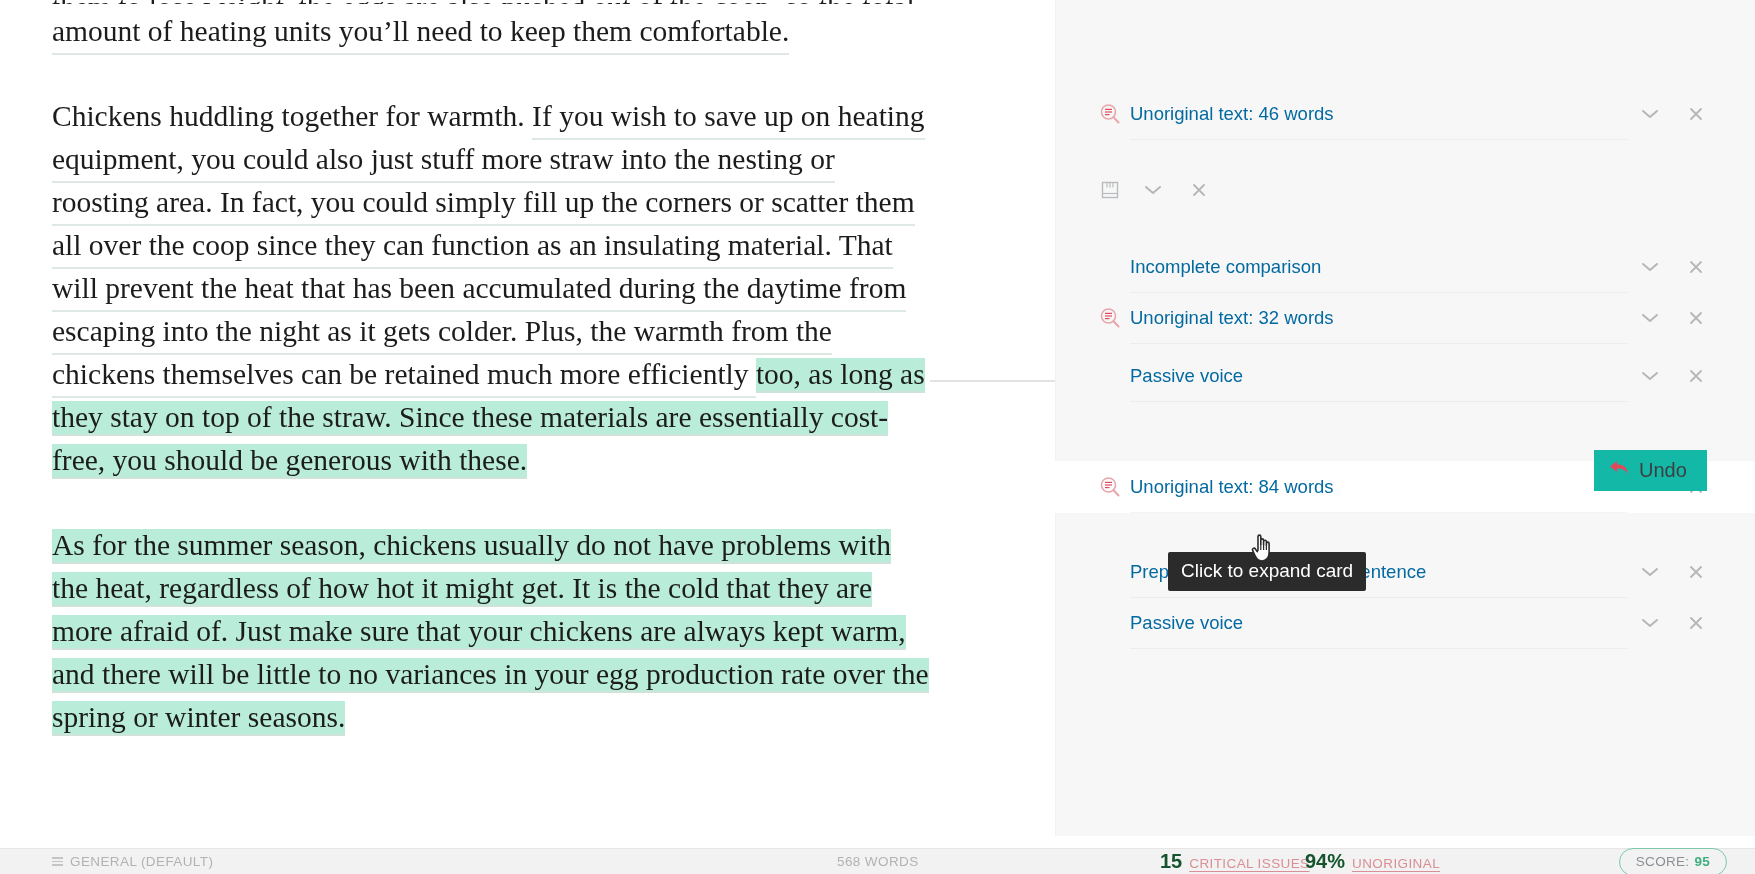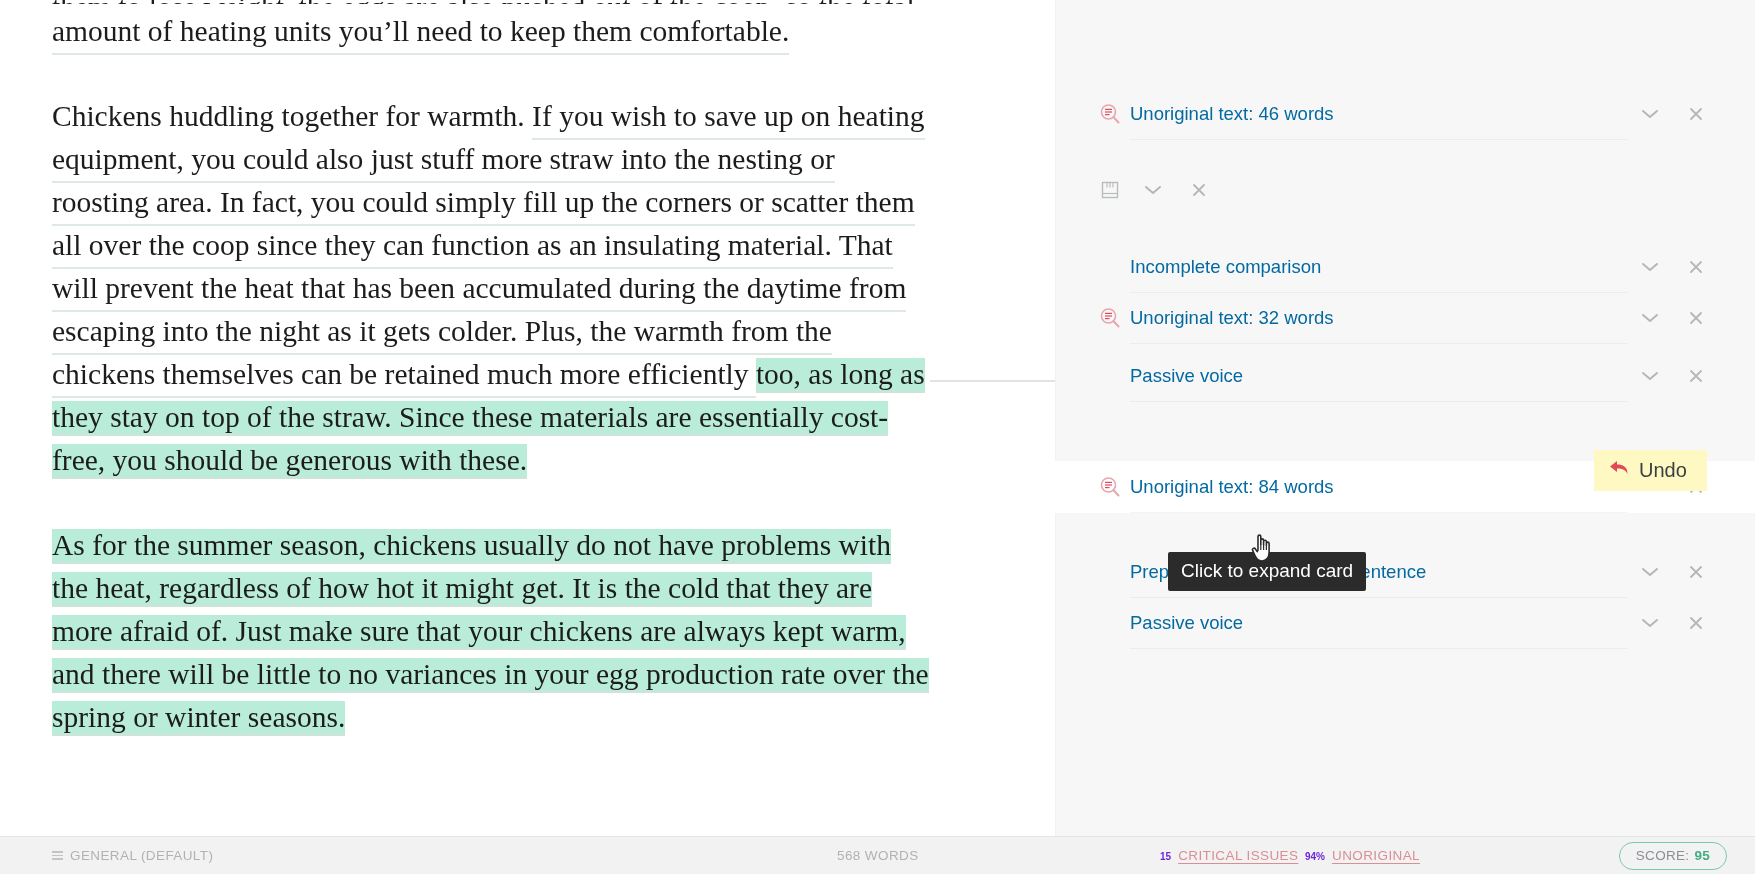--- a/index.html
+++ b/index.html
@@ -68,21 +68,21 @@
   }
 
   .card.active { background:#ffffff; }
   .card.active .chev svg path { stroke:#e1495b; }
 
   .chev svg, .close svg { display:block; }
 
   
   #undo-btn {
     position:absolute; left:1594px; top:450px;
-    background:#fef9c3;
+    background:#14b8a6;
     padding:9px 20px 9px 14px;
     display:flex; align-items:center; gap:9px;
     font-size:20px; color:#3c4043;
     cursor:pointer;
     white-space:nowrap;
   }
 
   
   #tooltip {
     position:absolute; left:1168px; top:552px;
@@ -91,32 +91,32 @@
     padding:8px 13px 9px 13px;
     white-space:nowrap;
     border-radius:2px;
   }
 
   
   #cursor { position:absolute; left:1248px; top:528px; pointer-events:none; }
 
   
   #statusbar {
-    position:absolute; left:0; bottom:0; width:1755px; height:38px;
+    position:absolute; left:0; bottom:0; width:1755px; height:26px;
     background:#f2f2f2;
     border-top:1px solid #e6e6e6;
     display:flex; align-items:center;
     font-size:13.5px; letter-spacing:.4px;
     color:#b2b2b2;
   }
   #statusbar .sb-left { position:absolute; left:52px; display:flex; align-items:center; gap:7px; cursor:pointer; }
   #statusbar .sb-words { position:absolute; left:817px;margin-left:20px; }
   #statusbar .sb-issues { position:absolute; left:1160px; display:flex; align-items:baseline; gap:7px; }
   #statusbar .sb-unorig { position:absolute; left:1305px; display:flex; align-items:baseline; gap:7px; }
-  #statusbar .num-red { color:#6d28d9; font-weight:bold; font-size:10px; letter-spacing:0; }
+  #statusbar .num-red { color:#14532d; font-weight:bold; font-size:20px; letter-spacing:0; }
   #statusbar .lbl-red { color:#d98f95; text-decoration:underline; text-underline-offset:3px; }
   #statusbar .lbl-red2 { color:#d98f95; text-decoration:underline; text-underline-offset:3px; }
   #statusbar .sb-score {
     position:absolute; right:28px;
     border:1px solid #7bc9a8; border-radius:18px;
     padding:5px 16px 6px 16px;
     color:#8a8f94; letter-spacing:.3px;
     display:flex; align-items:baseline; gap:5px;
     cursor:pointer;
   }

